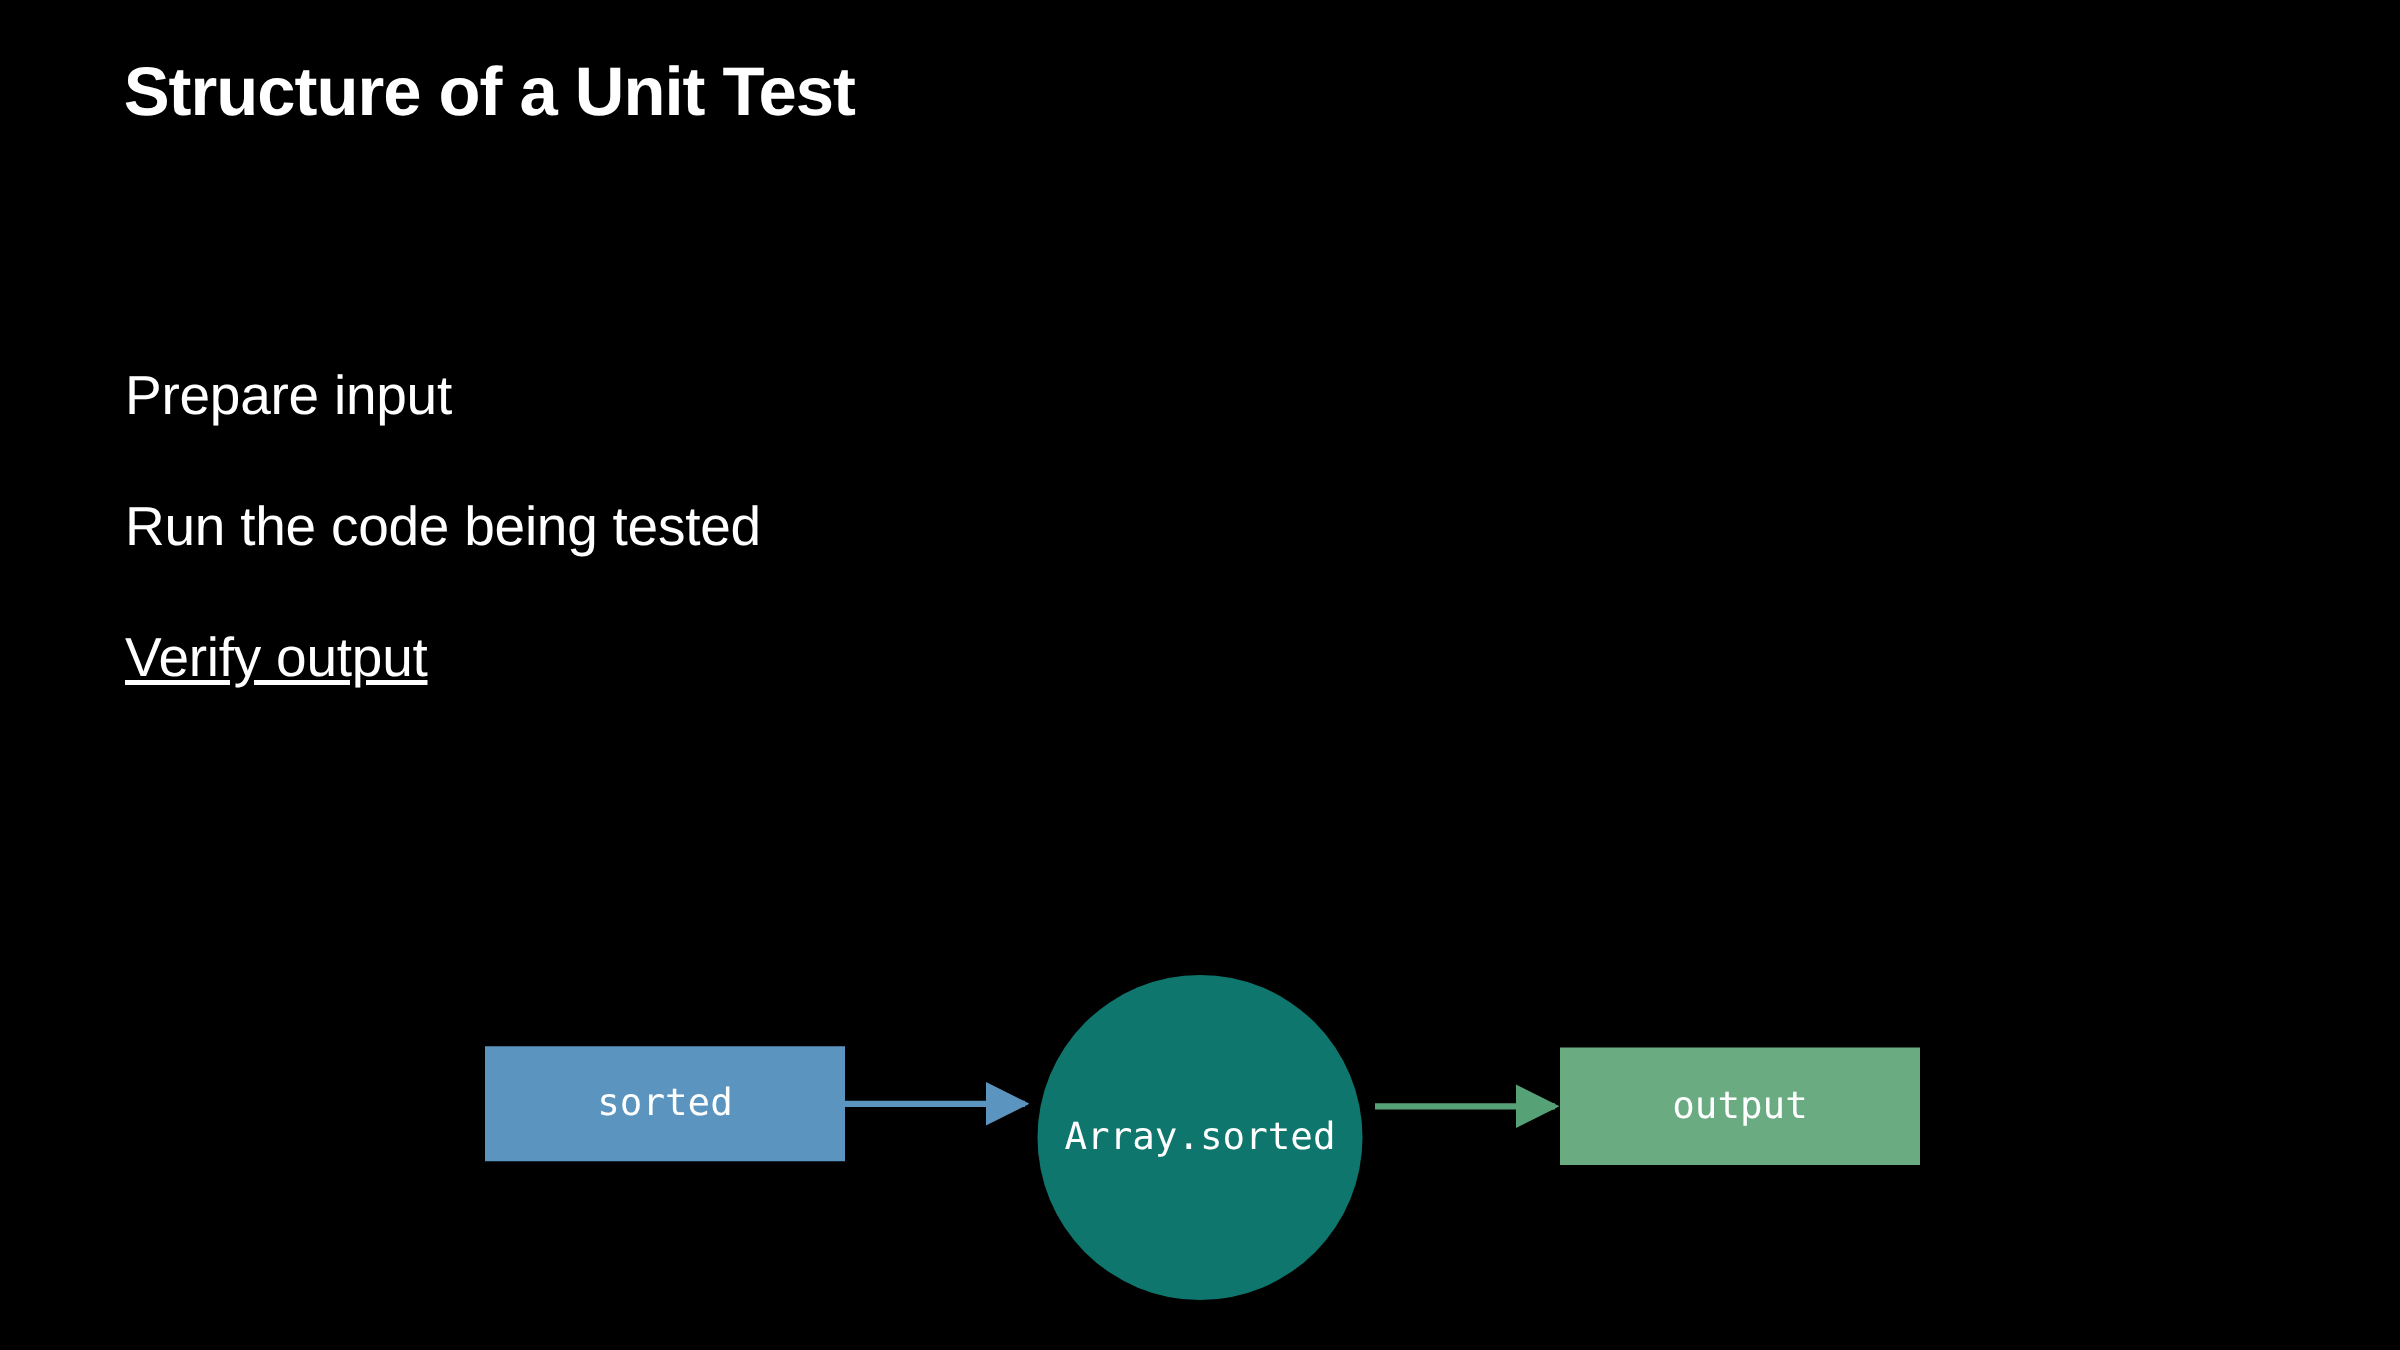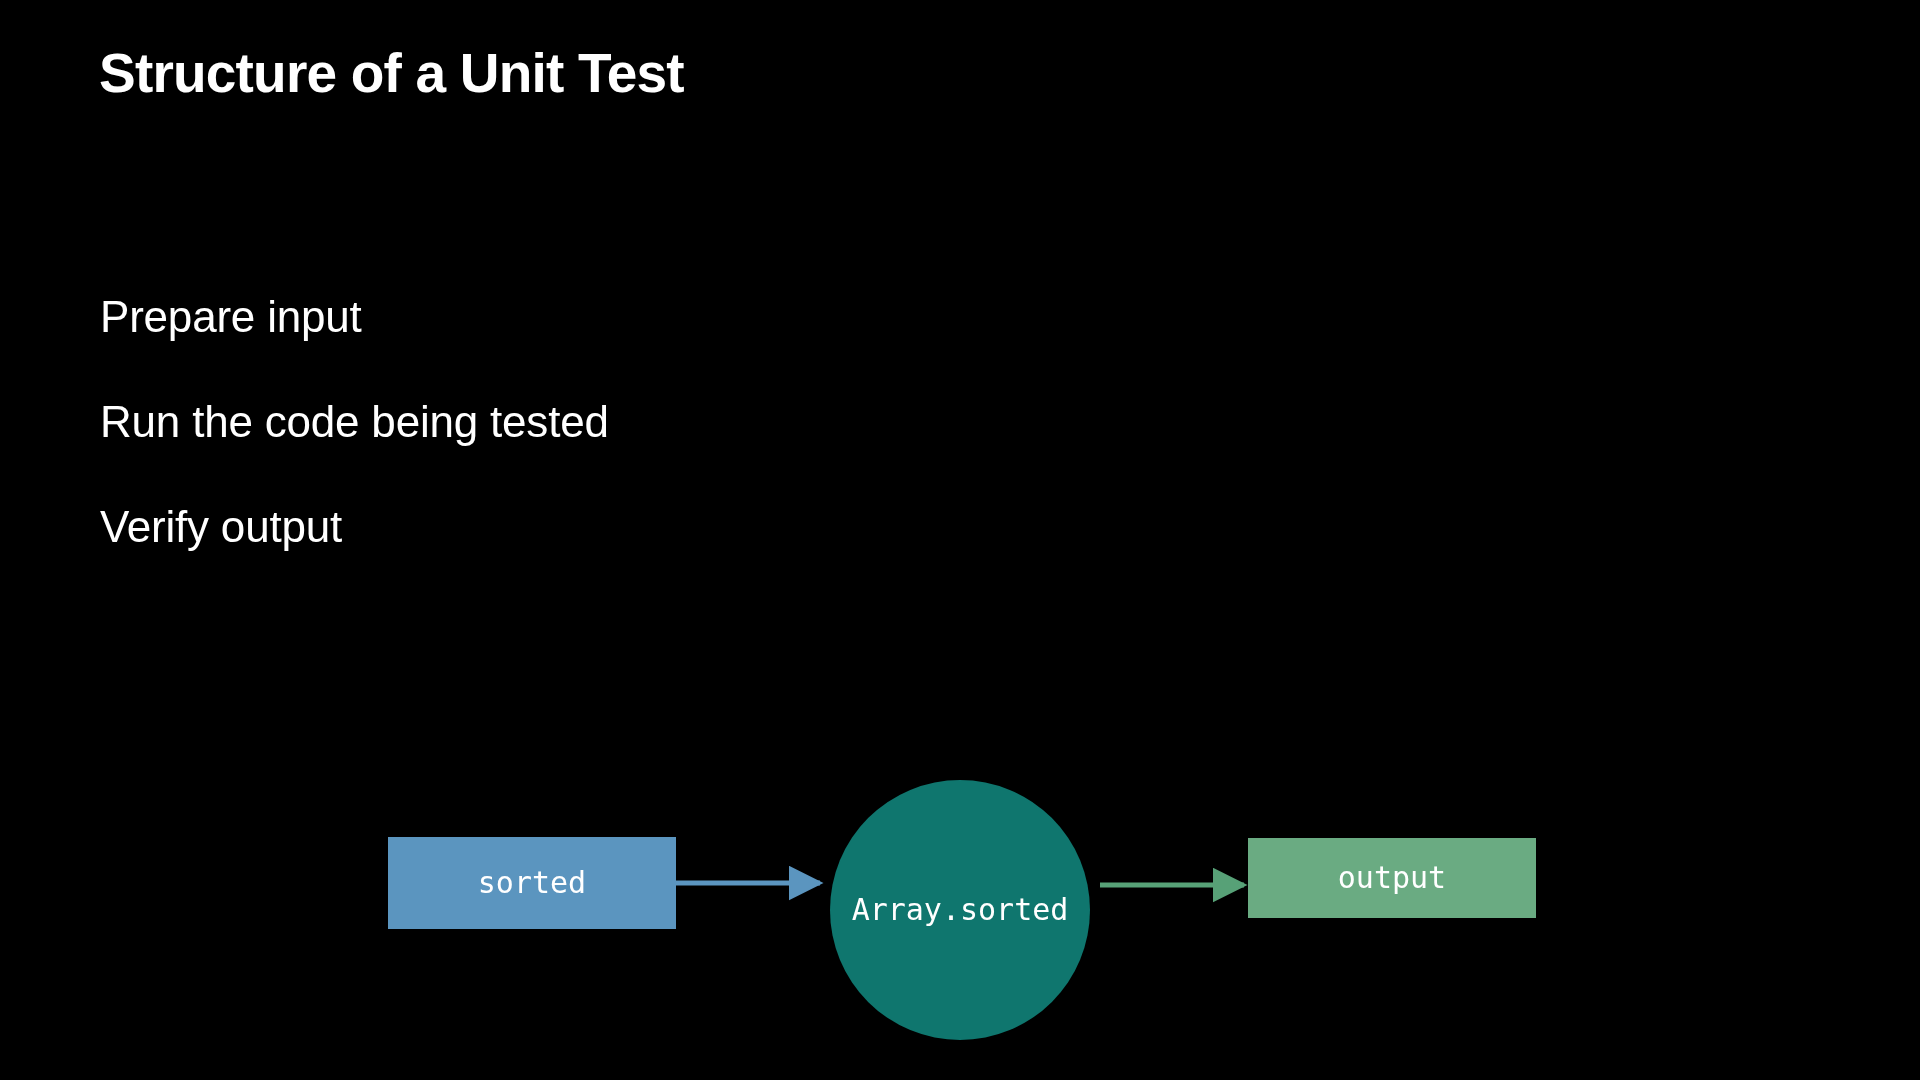--- a/index.html
+++ b/index.html
@@ -42,21 +42,21 @@
 
   .step-line {
     font-size: 44px;
     font-weight: 400;
     color: #ffffff;
     letter-spacing: -0.2px;
     line-height: 1.0;
     white-space: nowrap;
     margin-bottom: 61px;
   }
-  .step-line:last-child { margin-bottom: 16px; }
+  .step-line:last-child { margin-bottom: 16px; text-decoration: underline; }
 
   
   .diagram {
     position: absolute;
     left: 0;
     top: 0;
     width: 1920px;
     height: 1080px;
     pointer-events: none;
   }
@@ -87,21 +87,21 @@
     height: 260px;
     border-radius: 50%;
     background: #0f766e;
     font-size: 30px;
   }
 
   .node-output {
     left: 1248px;
     top: 838px;
     width: 288px;
-    height: 80px;
+    height: 94px;
     background: #6aab82;
     font-size: 30px;
   }
 
   .node-label { line-height: 1; }
 
   
   .arrows {
     position: absolute;
     left: 0; top: 0;

